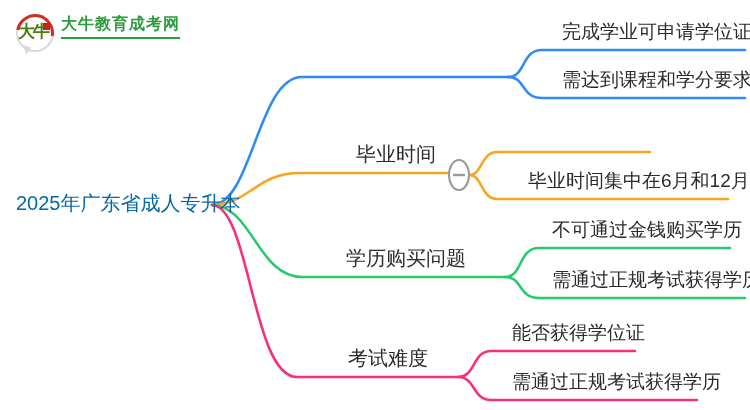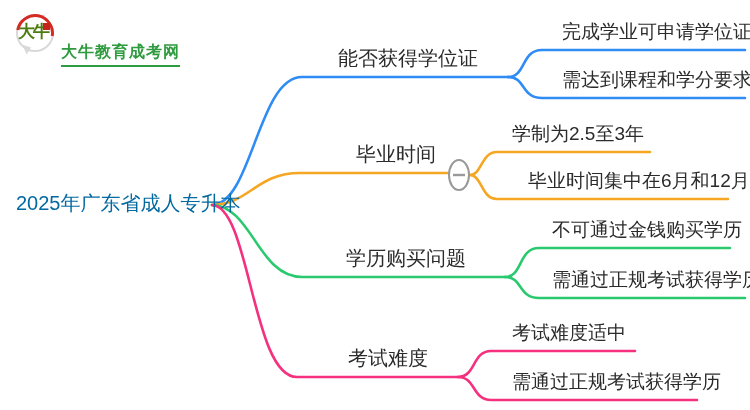--- a/index.html
+++ b/index.html
@@ -16,21 +16,21 @@
     border:2px solid #d9d9d9;background:#fff;box-sizing:border-box;}
   .logo-arc{position:absolute;left:-2px;top:-2px;width:38px;height:38px;border-radius:50%;
     border:3px solid transparent;border-top-color:#d62b23;border-right-color:#d62b23;
     transform:rotate(-35deg);box-sizing:border-box;}
   .logo-char{position:absolute;left:0;top:4px;width:100%;text-align:left;
     font-size:17px;font-weight:bold;color:#4d7c0f;letter-spacing:-2px;}
   .logo-seal{position:absolute;right:2px;top:7px;width:7px;height:7px;background:#c5231c;}
   .logo-tail{position:absolute;left:3px;bottom:-4px;width:0;height:0;
     border-left:7px solid transparent;border-right:2px solid transparent;
     border-top:8px solid #d9d9d9;transform:rotate(18deg);}
-  .logo-text{margin-left:7px;margin-top:28px;}
+  .logo-text{margin-left:7px;}
   .logo-title{font-size:16px;font-weight:bold;letter-spacing:1px;}
   .logo-rule{height:2px;margin:2px 0 1px 0;}
   .logo-url{font-size:12.5px;font-weight:bold;letter-spacing:.5px;}
 </style>
 </head>
 <body>
 
 <div class="canvas">
 
   <svg class="lines" viewBox="0 0 750 410">
@@ -73,29 +73,27 @@
       <div class="logo-tail"></div>
     </div>
     <div class="logo-text">
       <div class="logo-title" style="color: rgb(46, 155, 62);">大牛教育成考网</div>
       <div class="logo-rule" style="background: rgb(46, 155, 62);"></div>
     </div>
   </div>
 
   <div class="node root-label" style="left:16px;top:192px;">2025年广东省成人专升本</div>
 
-  <div class="node lvl1" style="left:338px;top:47px;">能否获得学位证</div>
   <div class="node lvl2" style="left:562px;top:21px;">完成学业可申请学位证</div>
   <div class="node lvl2" style="left:562px;top:69px;">需达到课程和学分要求</div>
 
   <div class="node lvl1" style="left:356px;top:143px;">毕业时间</div>
-  <div class="node lvl2" style="left:512px;top:123px;">学制为2.5至3年</div>
   <div class="node lvl2" style="left:512px;top:170px;margin-left:16px;">毕业时间集中在6月和12月</div>
 
   <div class="node lvl1" style="left:346px;top:247px;">学历购买问题</div>
   <div class="node lvl2" style="left:552px;top:219px;">不可通过金钱购买学历</div>
   <div class="node lvl2" style="left:552px;top:269px;">需通过正规考试获得学历</div>
 
   <div class="node lvl1" style="left:348px;top:347px;">考试难度</div>
-  <div class="node lvl2" style="left:512px;top:322px;">考试难度适中</div>
+  <div class="node lvl2" style="left:512px;top:322px;">能否获得学位证</div>
   <div class="node lvl2" style="left:512px;top:371px;">需通过正规考试获得学历</div>
 
 </div>
 
 </body></html>

